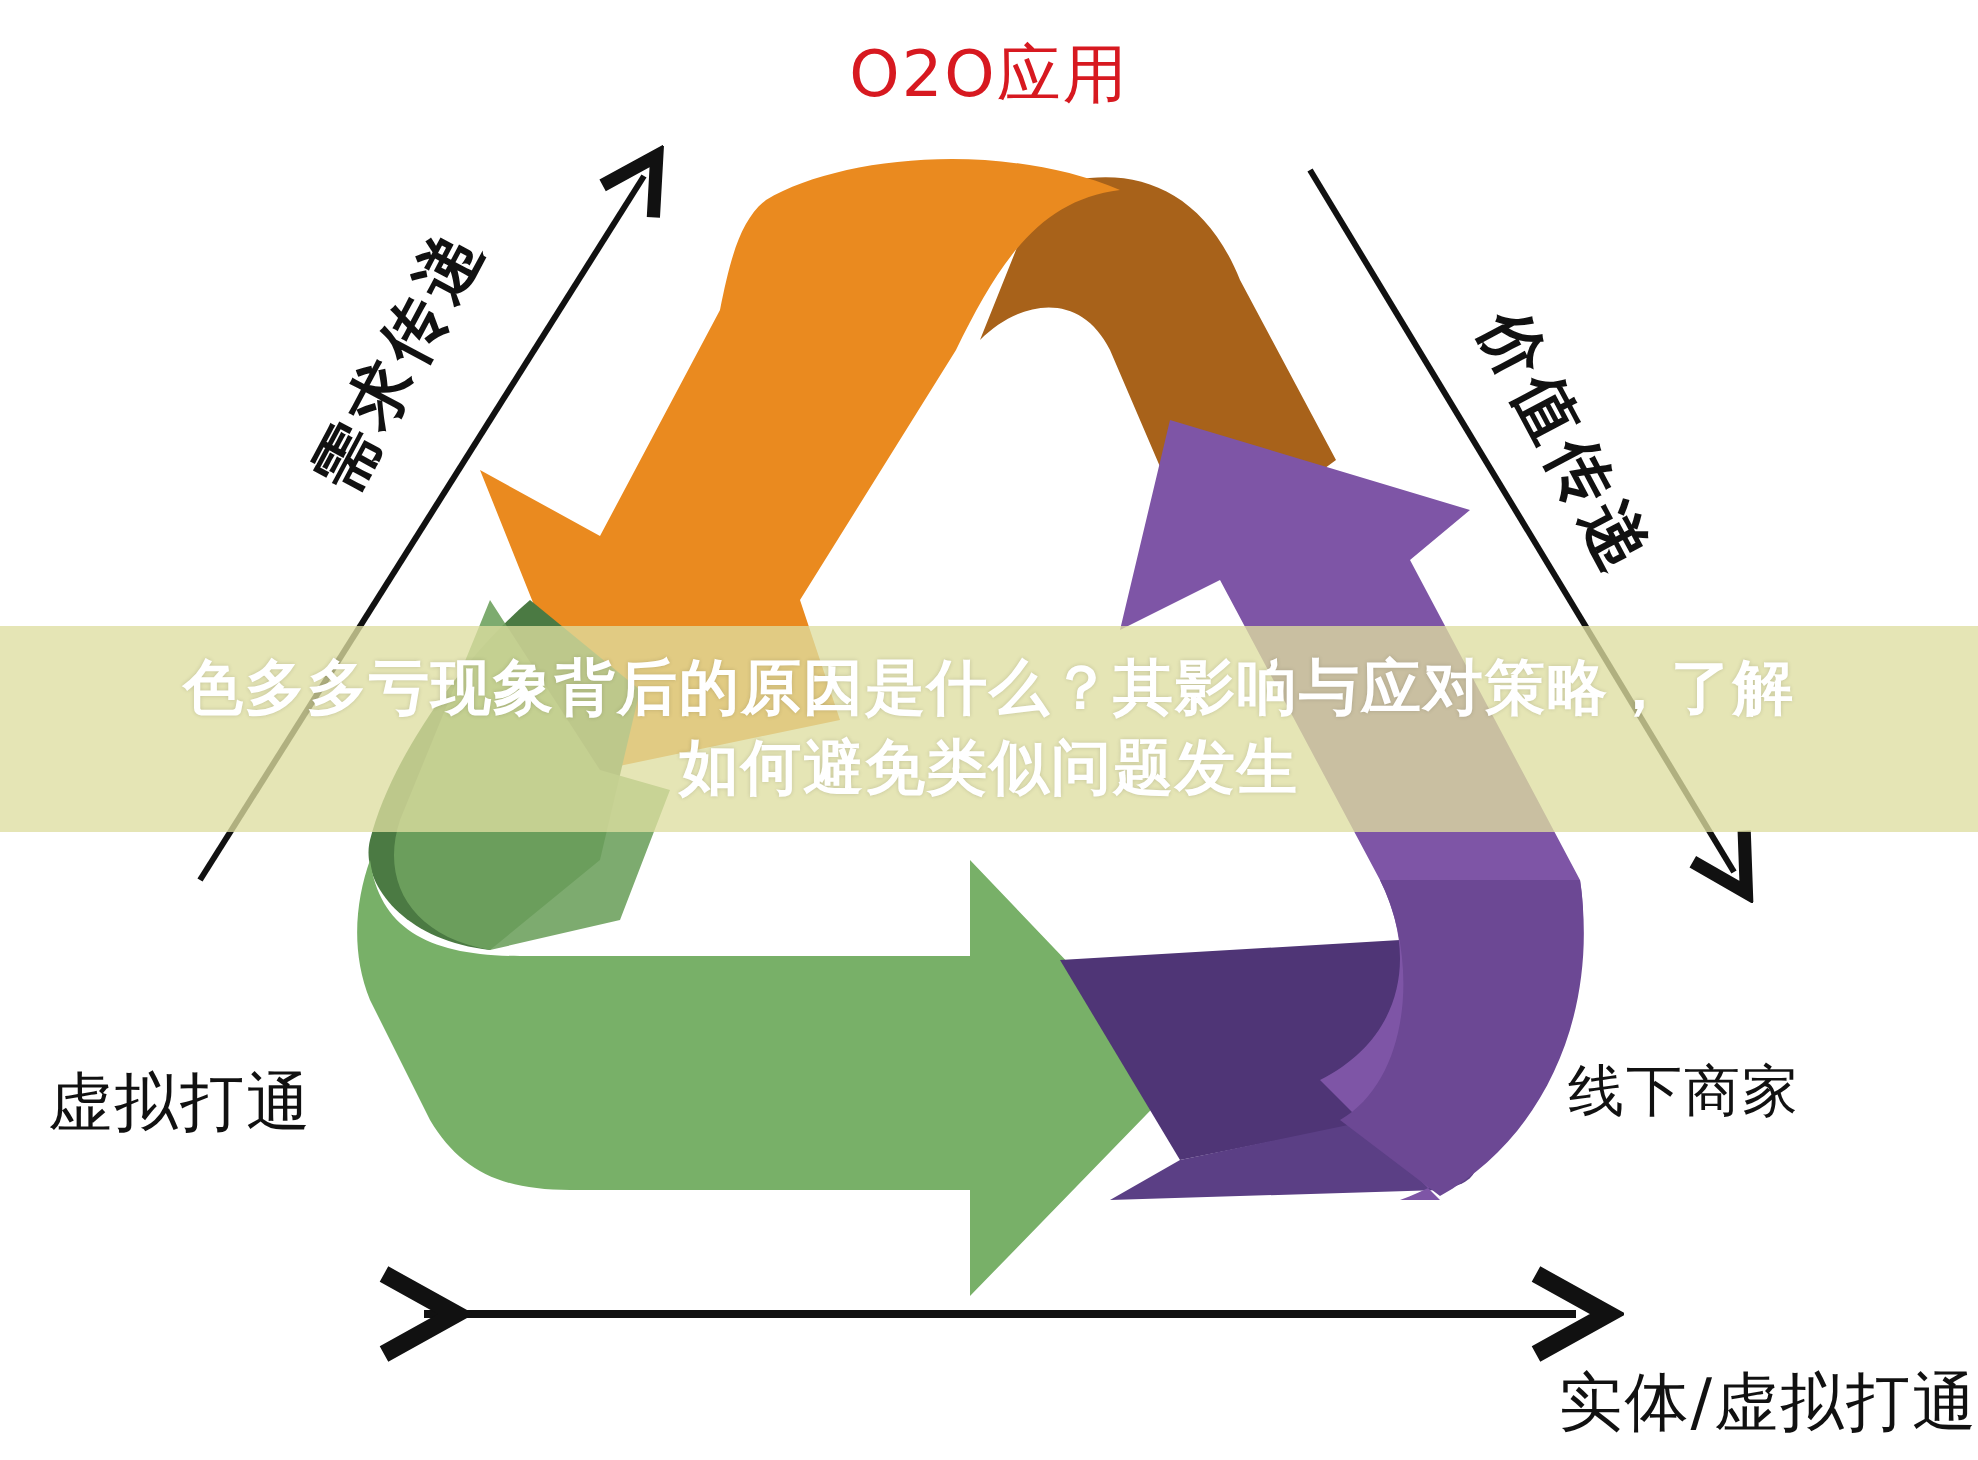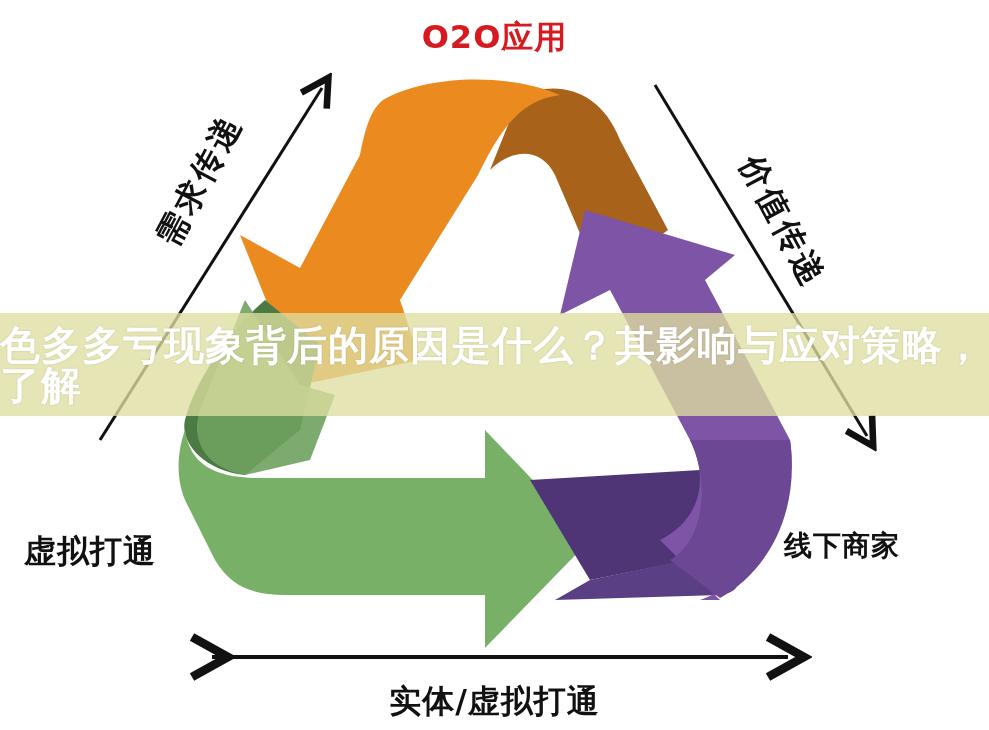--- a/index.html
+++ b/index.html
@@ -1,30 +1,30 @@
 <!DOCTYPE html>
 <html><head>
 <meta charset="utf-8">
 <style>
   html, body { margin: 0; padding: 0; }
   body { width: 989px; height: 730px; background: #ffffff; position: relative; overflow: hidden;
          font-family: "DejaVu Sans", "Liberation Sans", sans-serif; }
   .canvas { position: absolute; left: 0; top: 0; width: 989px; height: 730px; }
-  .label { position: absolute; font-weight: bold; color: #111; white-space: nowrap; letter-spacing: 1px; }
+  .label { position: absolute; font-weight: normal; color: #111; white-space: nowrap; letter-spacing: 1px; }
   .top-title { left: 0; width: 989px; top: 16px; text-align: center; font-size: 32px; color: #d71920; }
   .left-label { left: 24px; top: 530px; font-size: 32px; }
   .right-label { left: 784px; top: 527px; font-size: 28px; }
-  .bottom-label { left: 0; width: 989px; top: 680px; text-align: center; font-size: 32px; }
+  .bottom-label { left: 0; width: 989px; top: 680px; text-align: right; font-size: 32px; }
   .side-label { position: absolute; font-weight: bold; font-size: 32px; color: #111; white-space: nowrap; letter-spacing: 4px; }
   .side-left { left: 128px; top: 158px; transform: rotate(-62deg); transform-origin: center; }
   .side-right { left: 710px; top: 200px; transform: rotate(62deg); transform-origin: center; }
   .banner { position: absolute; left: 0; top: 313px; width: 989px; height: 103px;
             background: rgba(222, 222, 160, 0.78); display: flex; flex-direction: column;
             align-items: center; justify-content: center; }
-  .banner-line { color: #ffffff; font-weight: bold; font-size: 40px; line-height: 40px; letter-spacing: 1px;
+  .banner-line { color: #ffffff; font-weight: bold; font-size: 30px; line-height: 40px; letter-spacing: 1px;
                  text-shadow: 0 0 2px rgba(0,0,0,0.15); }
 </style>
 </head>
 <body>
 
 <svg class="canvas" viewBox="0 0 989 730" xmlns="http://www.w3.org/2000/svg">
   <defs>
     <marker id="arrowhead" markerWidth="12" markerHeight="12" refX="6" refY="6" orient="auto">
       <path d="M1,1 L10,6 L1,11" fill="none" stroke="#111" stroke-width="2.2"></path>
     </marker>
@@ -57,13 +57,14 @@
 
 <div class="label top-title">O2O应用</div>
 <div class="side-label side-left">需求传递</div>
 <div class="side-label side-right">价值传递</div>
 <div class="label left-label">虚拟打通</div>
 <div class="label right-label">线下商家</div>
 <div class="label bottom-label">实体/虚拟打通</div>
 
 <div class="banner">
   <div class="banner-line">色多多亏现象背后的原因是什么？其影响与应对策略，了解</div>
+  <div class="banner-line">如何避免类似问题发生</div>
 </div>
 
 </body></html>

